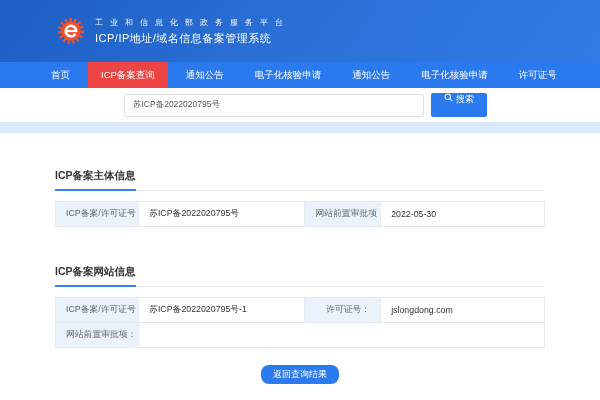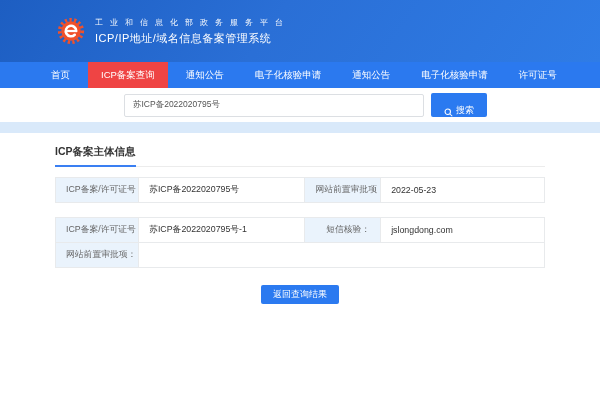--- a/index.html
+++ b/index.html
@@ -82,40 +82,41 @@
   .search-btn {
     margin-left: 7px;
     width: 56px;
     height: 24px;
     background: #2b7af0;
     color: #fff;
     border: none;
     border-radius: 2px;
     font-size: 9px;
     display: flex;
-    align-items: flex-end;
+    align-items: flex-start;
     justify-content: center;
     gap: 3px;
     cursor: pointer;
     font-family: "Liberation Sans", "DejaVu Sans", sans-serif;
   }
   .blue-gap { height: 11px; background: #d9e9fa; }
 
   
   .content { background: #fff; padding: 12px 55px 0 55px; }
   .section { margin-bottom: 14px; }
   .section-head { border-bottom: 1px solid #ececec; margin-bottom: 10px; }
   .section-title {
     display: inline-block;
     font-size: 10.5px;
     font-weight: bold;
     color: #333;
     padding-bottom: 6px;
     border-bottom: 2px solid #3a7ff2;
     margin-bottom: -1px;
+    margin-top: 24px;
   }
   table.info {
     width: 100%;
     border-collapse: collapse;
     table-layout: fixed;
   }
   table.info td {
     border: 1px solid #e8eaec;
     height: 25px;
     padding: 0 10px;
@@ -132,21 +133,21 @@
   td.val { background: #ffffff; color: #333; text-align: left; }
 
   .back-btn {
     display: block;
     margin: 17px auto 0 auto;
     width: 78px;
     height: 19px;
     background: #2b7af0;
     color: #ffffff;
     border: none;
-    border-radius: 2px;
+    border-radius: 8px;
     font-size: 9px;
     cursor: pointer;
     font-family: "Liberation Sans", "DejaVu Sans", sans-serif;
   }
 </style>
 </head>
 <body>
 
 <div class="page">
 
@@ -196,39 +197,42 @@
             <col style="width:17%">
             <col style="width:34%">
             <col style="width:15.5%">
             <col style="width:33.5%">
           </colgroup>
         <tbody>
             <tr>
           <td class="lbl">ICP备案/许可证号：</td>
           <td class="val">苏ICP备2022020795号</td>
           <td class="lbl">网站前置审批项：</td>
-          <td class="val">2022-05-23</td>
+          <td class="val">2022-05-30</td>
         </tr>
       </tbody>
         </table>
     </div>
 
     <div class="section">
+      <div class="section-head">
+        <span class="section-title">ICP备案网站信息</span>
+      </div>
       <table class="info">
         <colgroup>
             <col style="width:17%">
             <col style="width:34%">
             <col style="width:15.5%">
             <col style="width:33.5%">
           </colgroup>
         <tbody>
             <tr>
           <td class="lbl">ICP备案/许可证号：</td>
           <td class="val">苏ICP备2022020795号-1</td>
-          <td class="lbl">短信核验：</td>
+          <td class="lbl">许可证号：</td>
           <td class="val">jslongdong.com</td>
         </tr>
         <tr>
           <td class="lbl">网站前置审批项：</td>
           <td class="val" colspan="3"></td>
         </tr>
       </tbody>
         </table>
     </div>
 

